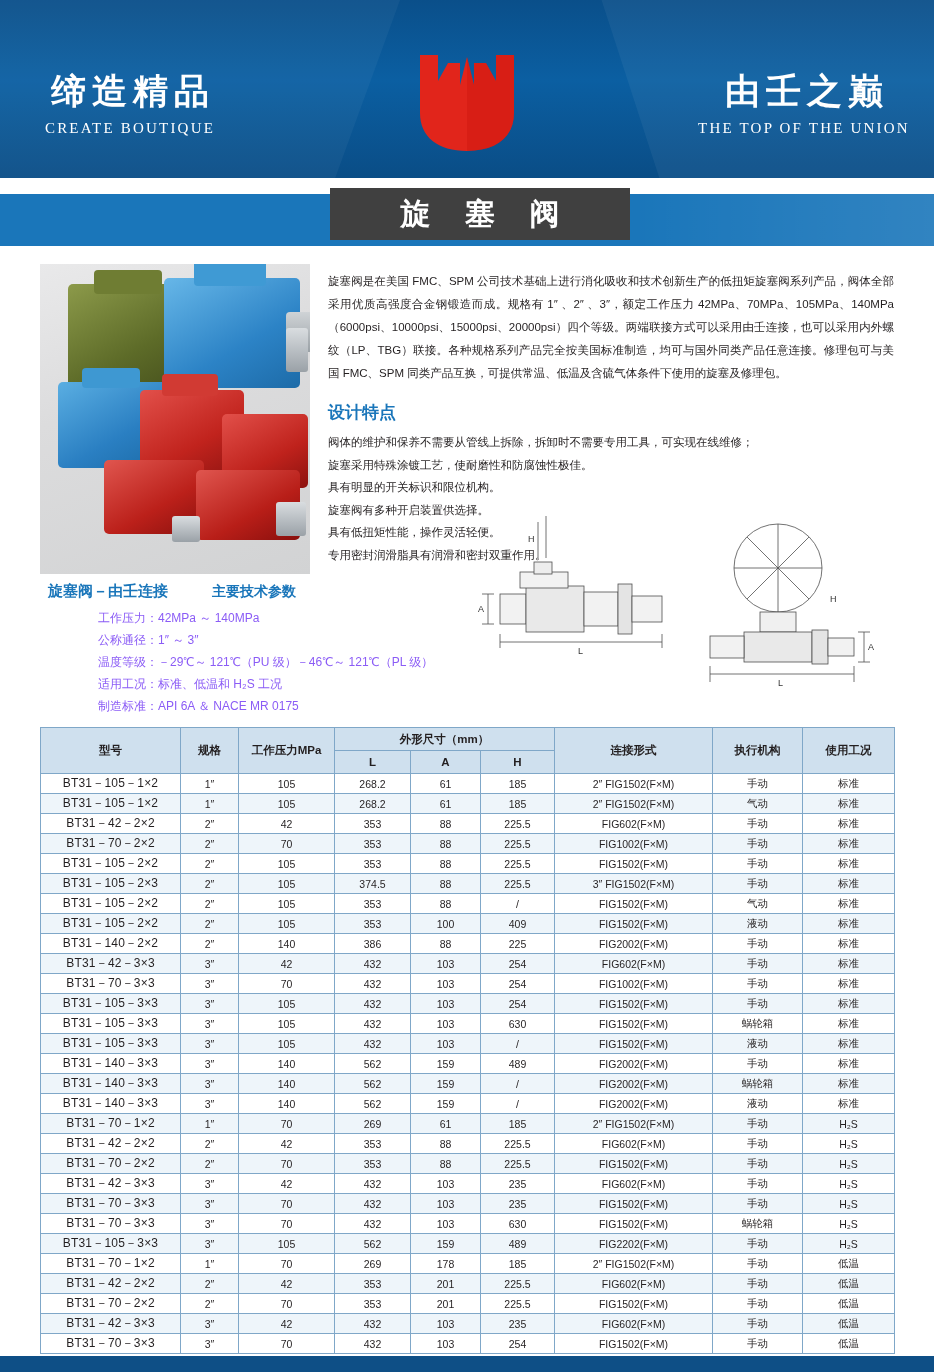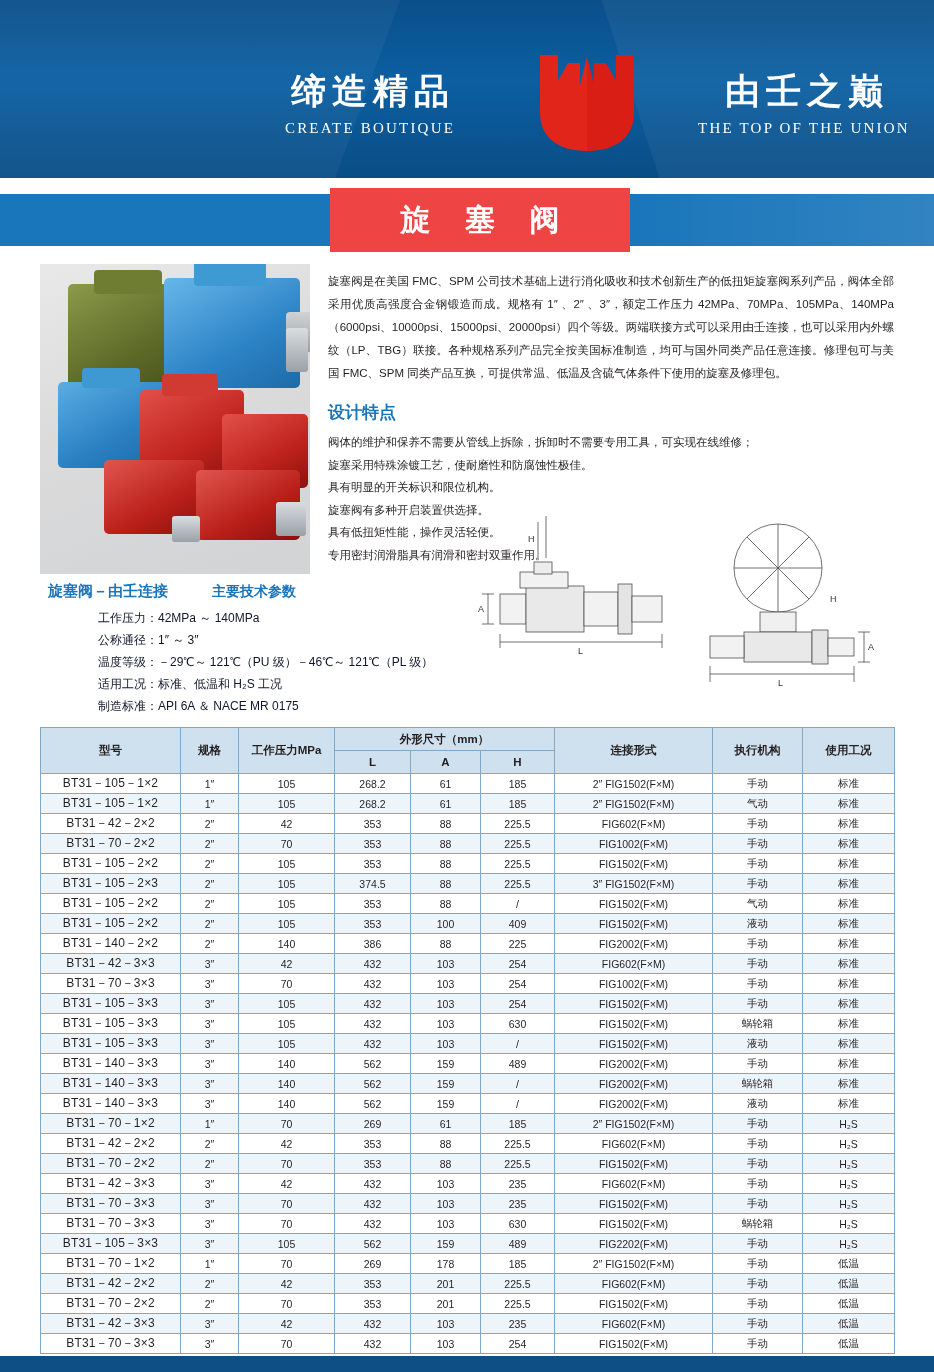--- a/index.html
+++ b/index.html
@@ -36,21 +36,21 @@
     right: -80px; top: -60px;
     width: 380px; height: 320px;
     background: rgba(255,255,255,0.05);
     transform: skewX(18deg);
   }
   .header-inner {
     position: relative;
     z-index: 2;
     display: flex;
     align-items: center;
-    justify-content: flex-end;
+    justify-content: space-between;
     height: 206px;
     gap: 28px;
   }
   .slogan {
     text-align: center;
     color: #ffffff;
     width: 260px;
   }
   .slogan .cn {
     font-family: "DejaVu Serif", "Liberation Serif", serif;
@@ -88,22 +88,22 @@
     background: linear-gradient(90deg, #1a76ba 0%, #1a76ba 34%, #1a76ba 100%);
   }
   .titlebar-bg::after{
     content:"";
     position:absolute; right:0; top:0; bottom:0; width:300px;
     background: linear-gradient(90deg, rgba(255,255,255,0) 0%, rgba(255,255,255,0.10) 100%);
   }
   .titlebar-dark {
     position: absolute;
     left: 330px; top: 10px;
-    width: 300px; height: 64px;
-    background: #ef4444;
+    width: 300px; height: 52px;
+    background: #404040;
     display: flex; align-items: center; justify-content: center;
   }
   .titlebar-dark span {
     color: #ffffff;
     font-family: "DejaVu Serif", "Liberation Serif", serif;
     font-weight: bold;
     font-size: 30px;
     letter-spacing: 12px;
     text-indent: 12px;
   }
@@ -213,21 +213,21 @@
   .spec-block { width: 420px; flex: none; padding-left: 8px; }
   .spec-head {
     display: flex;
     align-items: baseline;
     gap: 44px;
     margin-bottom: 6px;
   }
   .spec-head .t1 { color:#1a76ba; font-weight:bold; font-size:15px; }
   .spec-head .t2 { color:#1a76ba; font-weight:bold; font-size:14px; }
   .spec-lines { padding-left: 50px; }
-  .spec-lines .row { font-size: 12px; line-height: 22px; color:#0f172a; white-space: nowrap; }
+  .spec-lines .row { font-size: 12px; line-height: 22px; color:#8b5cf6; white-space: nowrap; }
   .spec-lines .lbl { display:inline-block; }
 
   .drawing { flex: 1; position: relative; height: 215px; margin-top: -80px; }
   .drawing svg { display:block; }
 
   
   .watermark {
     position: absolute;
     left: 60px;
     top: 978px;

